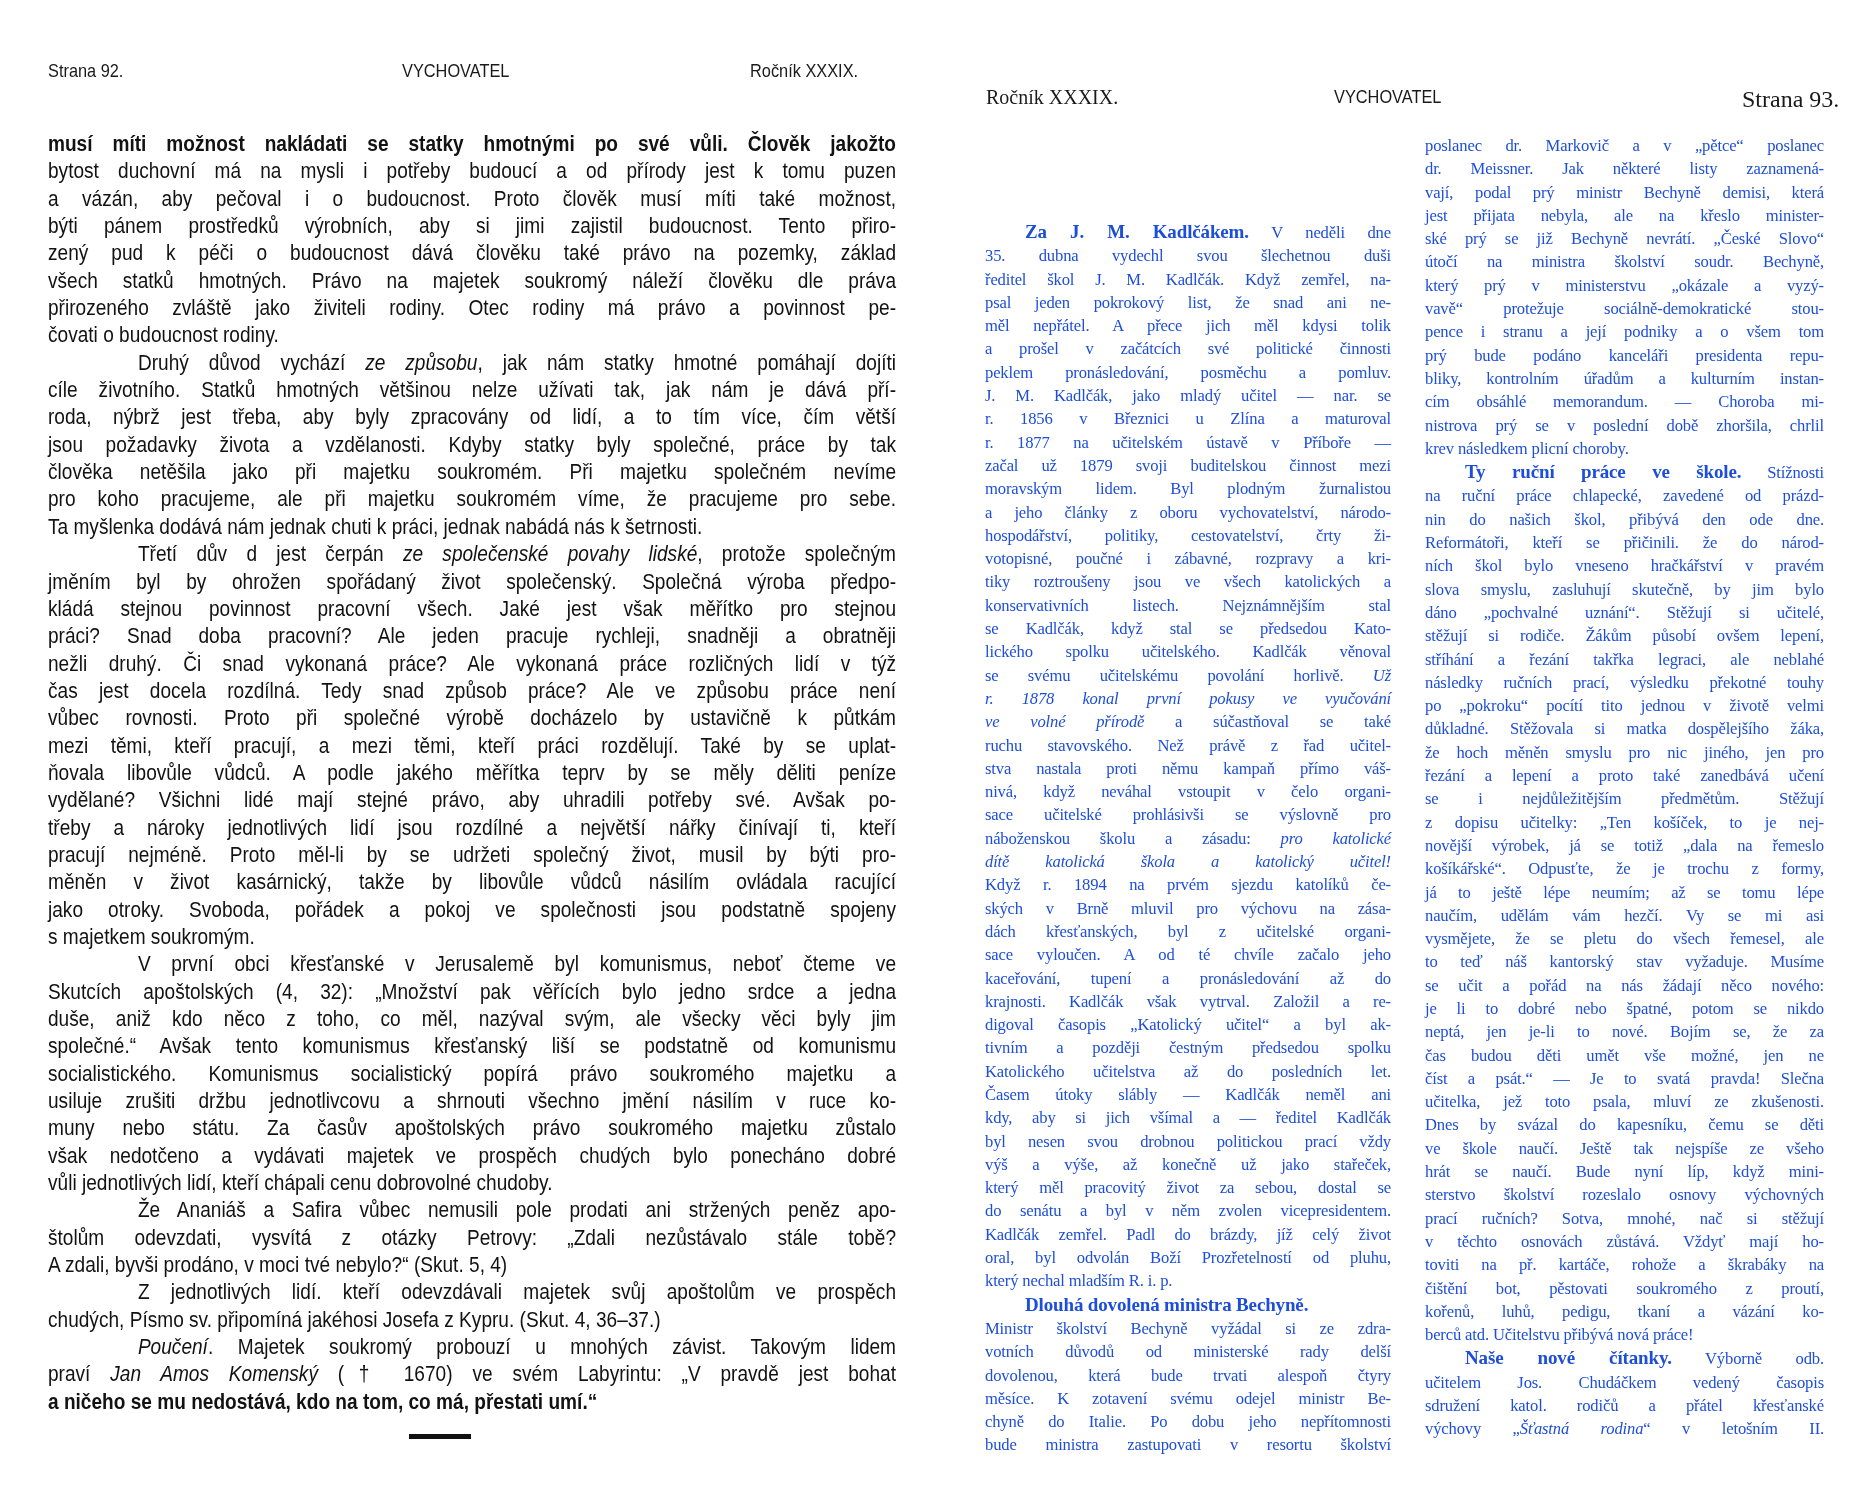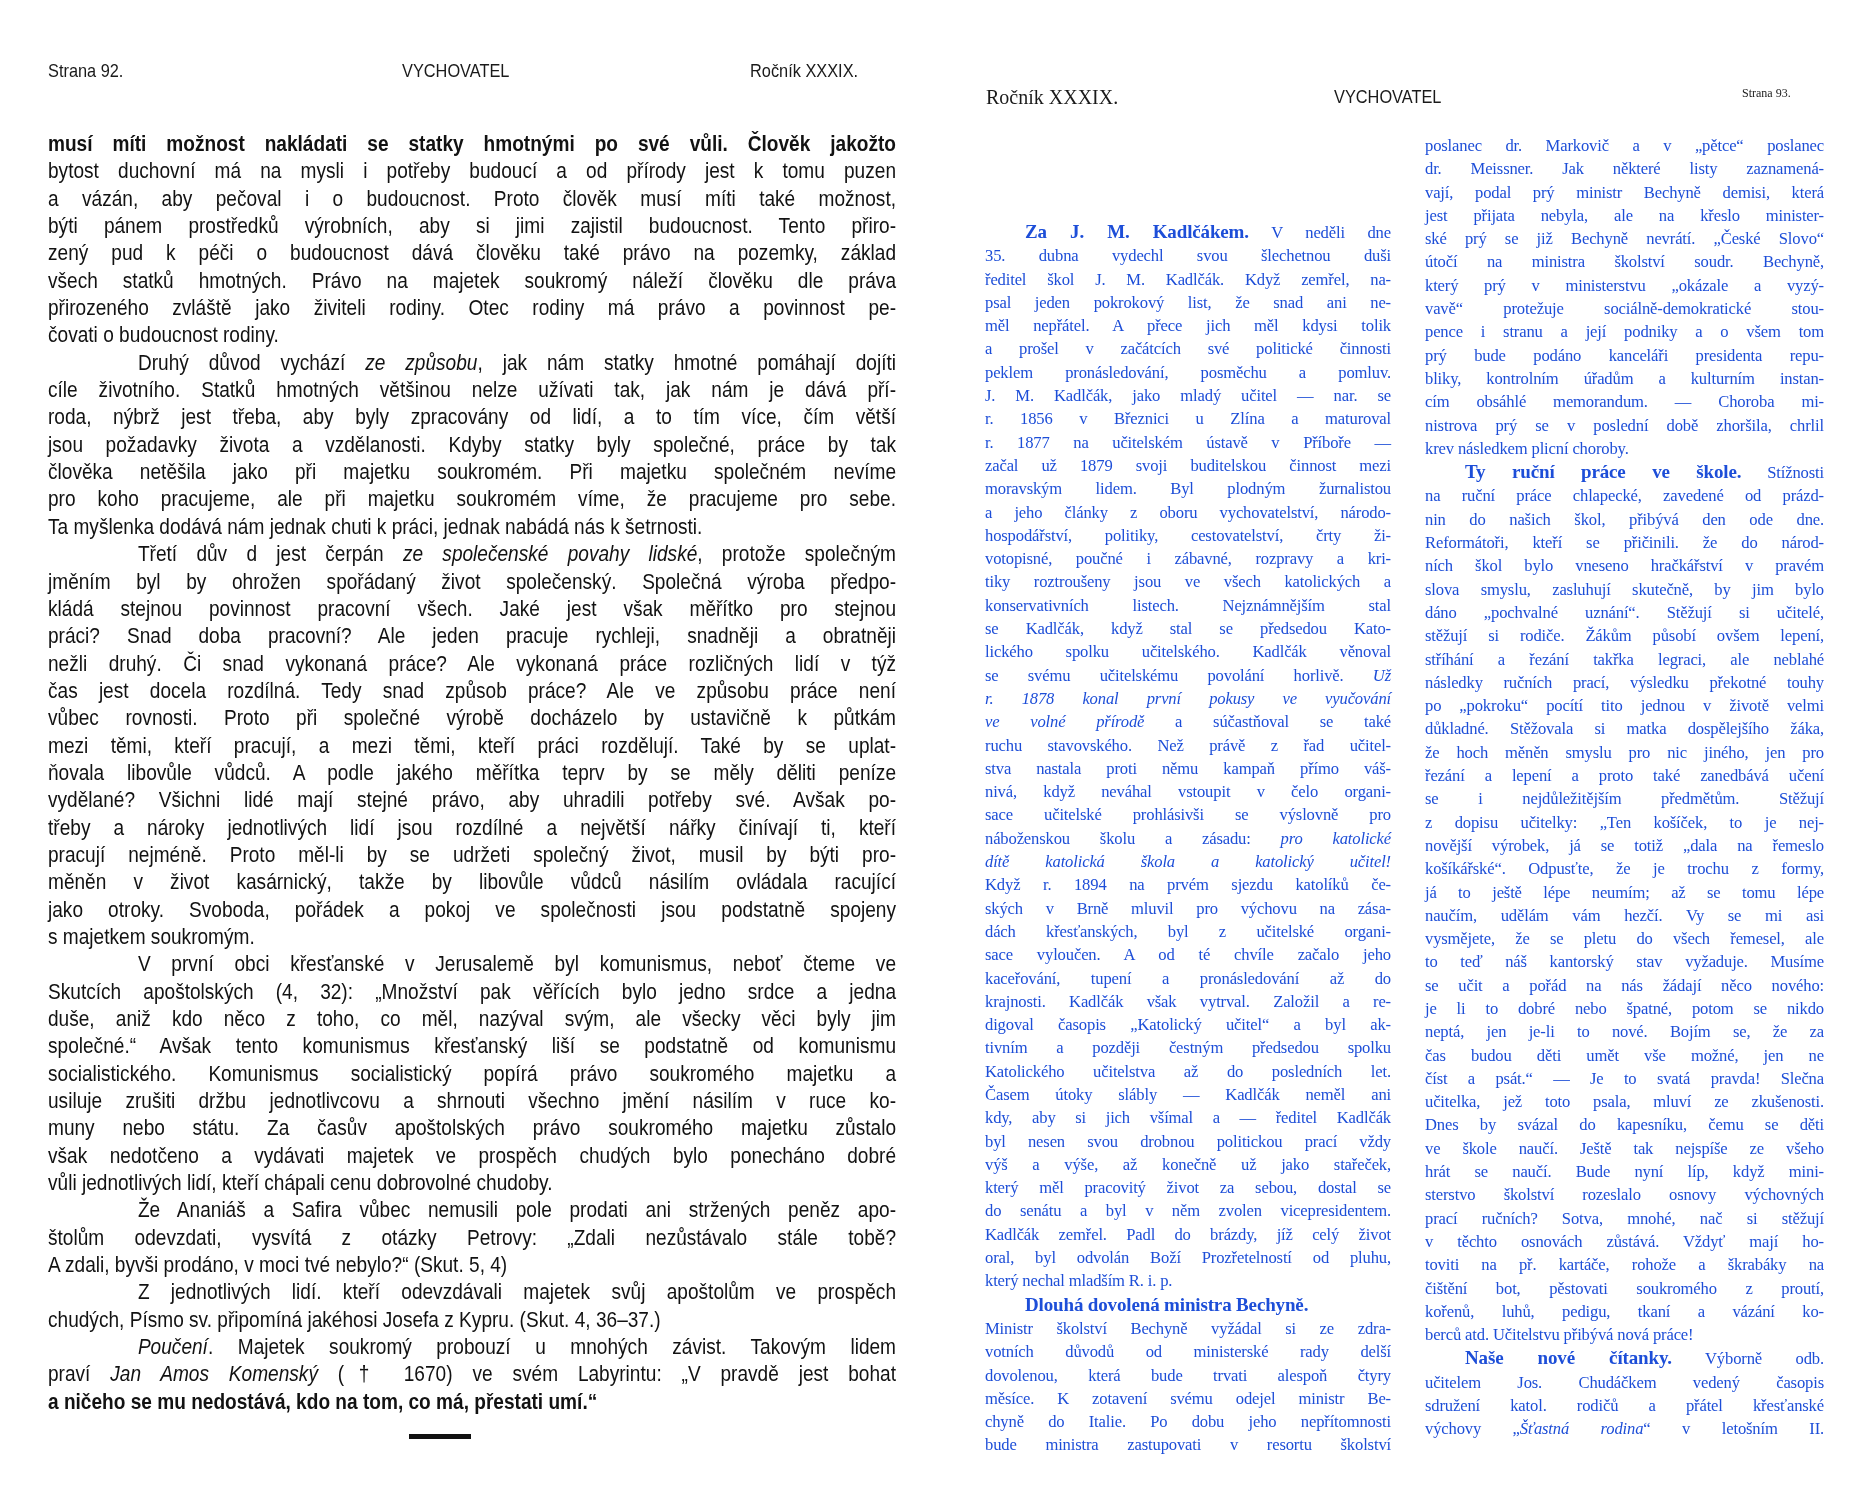--- a/index.html
+++ b/index.html
@@ -18,21 +18,21 @@
   #left-body { position: absolute; left: 48px; top: 130px; width: 1000px; transform: scaleX(0.848); transform-origin: left top; font-family: "Liberation Sans", sans-serif; font-size: 22.5px; line-height: 27.35px; color: #121212; }
   #left-body .ln { display: block; text-align: justify; text-align-last: justify; white-space: nowrap; }
   #left-body .ln.last { text-align-last: left; }
   #left-body em { font-style: italic; }
 
   #end-rule { position: absolute; left: 409px; top: 1434px; width: 62px; height: 5px; background: #111; }
 
   
   #rh-volume { left: 20px; top: 86px; font-family: "Liberation Serif", serif; font-size: 20px; transform: none; }
   #rh-title { left: 368px; top: 86px; font-family: "Liberation Sans", sans-serif; }
-  #rh-page { left: 776px; top: 86px; font-family: "Liberation Serif", serif; font-size: 12px; transform: none; }
+  #rh-page { left: 776px; top: 86px; font-family: "Liberation Serif", serif; font-size: 24px; transform: none; }
 
   .col { position: absolute; font-family: Liberation Serif, serif; font-size: 16.6px; line-height: 23.3px; color: #1d4ed8; }
   #col-a { left: 19px; top: 220px; width: 406px; }
   #col-b { left: 459px; top: 134px; width: 399px; }
   .col .ln { display: block; white-space: nowrap; text-align: justify; text-align-last: justify; overflow: visible; letter-spacing: -0.15px; }
   .col .ln.last { text-align-last: left; }
   .col em { font-style: italic; }
   .col .head { font-weight: bold; font-size: 19px; }
 
   #smes-box { position: absolute; left: 25px; top: 146px; width: 402px; height: 72px; }

